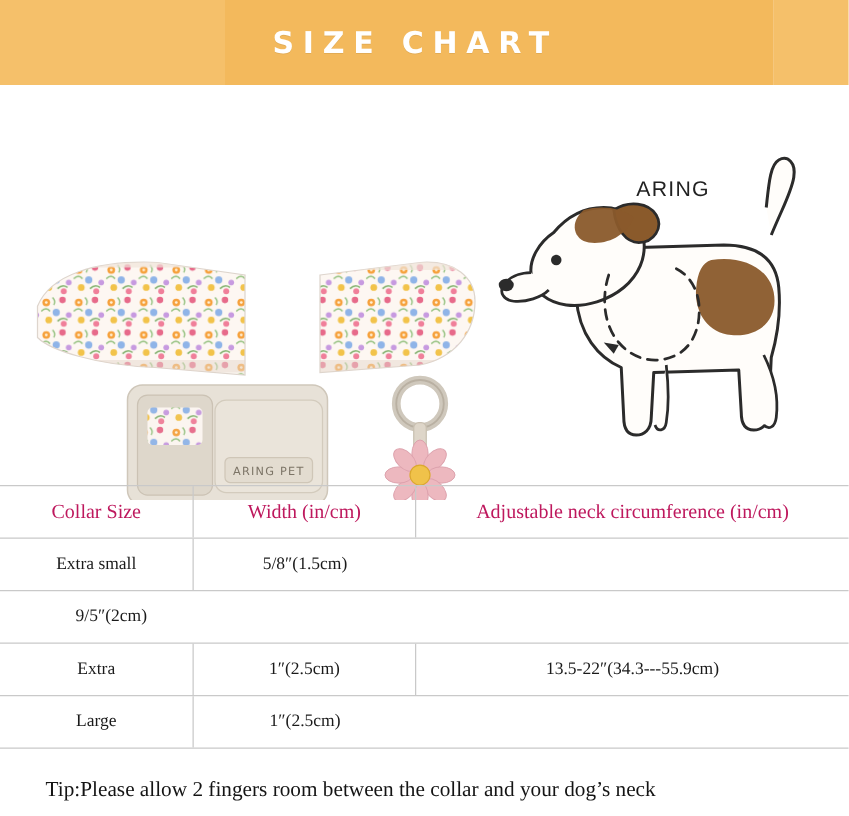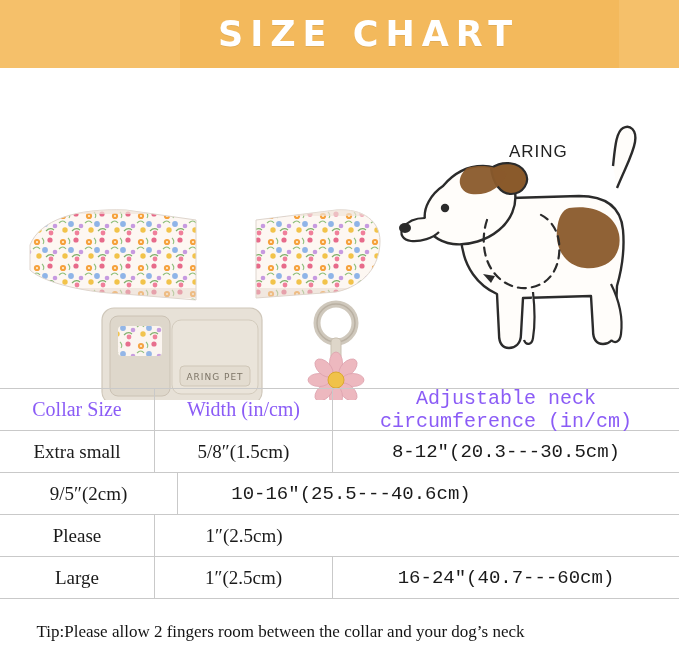--- a/index.html
+++ b/index.html
@@ -46,21 +46,21 @@
     position: absolute;
     left: 180px; top: 0;
     right: 60px; height: 68px;
     display: flex;
     align-items: center;
     justify-content: flex-start;
     padding-left: 38px;
     color: #ffffff;
     font-family: "DejaVu Sans", sans-serif;
     font-weight: bold;
-    font-size: 35px;
+    font-size: 24px;
     letter-spacing: 7px;
     text-shadow: 0 1px 0 rgba(0,0,0,0.07);
   }
 
   
   .illus {
     position: relative;
     height: 320px;
     width: 100%;
     background: #ffffff;
@@ -98,32 +98,32 @@
     display: flex;
     width: 100%;
     border-bottom: 1px solid #c9c9c9;
   }
   .row:last-child { border-bottom: none; }
   .cell {
     display: flex;
     align-items: center;
     justify-content: center;
     height: 41px;
-    font-size: 19px;
+    font-size: 14px;
     color: #1a1a1a;
     border-right: 1px solid #c9c9c9;
     text-align: center;
   }
   .cell:last-child { border-right: none; }
   .c0 { width: 155px; }
   .c1 { width: 178px; text-align: center; }
-  .c2 { width: 346px; font-family: Liberation Mono, monospace; }
+  .c2 { width: 346px; }
   .row.head .cell {
-    color: #8b5cf6;
-    font-size: 20px;
+    color: #be185d;
+    font-size: 16px;
     height: 41px;
   }
 
   
   .tip {
     position: absolute;
     left: 0;
     bottom: 0;
     width: 561px;
     height: 42px;
@@ -266,34 +266,32 @@
   <div class="table">
     <div class="row head">
       <div class="cell c0">Collar Size</div>
       <div class="cell c1">Width (in/cm)</div>
       <div class="cell c2">Adjustable neck circumference (in/cm)</div>
     </div>
 
     <div class="row">
       <div class="cell c0">Extra small</div>
       <div class="cell c1">5/8″(1.5cm)</div>
-      <div class="cell c2">8-12″(20.3---30.5cm)</div>
     </div>
 
     <div class="row">
       <div class="cell c1">9/5″(2cm)</div>
-      <div class="cell c2">10-16″(25.5---40.6cm)</div>
-    </div>
-
-    <div class="row">
-      <div class="cell c0">Please</div>
+    </div>
+
+    <div class="row">
+      <div class="cell c0">Extra</div>
       <div class="cell c1">1″(2.5cm)</div>
+      <div class="cell c2">13.5-22″(34.3---55.9cm)</div>
     </div>
 
     <div class="row">
       <div class="cell c0">Large</div>
       <div class="cell c1">1″(2.5cm)</div>
-      <div class="cell c2">16-24″(40.7---60cm)</div>
     </div>
   </div>
 
   <div class="tip">Tip:Please allow 2 fingers room between the collar and your dog’s neck</div>
 </div>
 
 </body></html>

